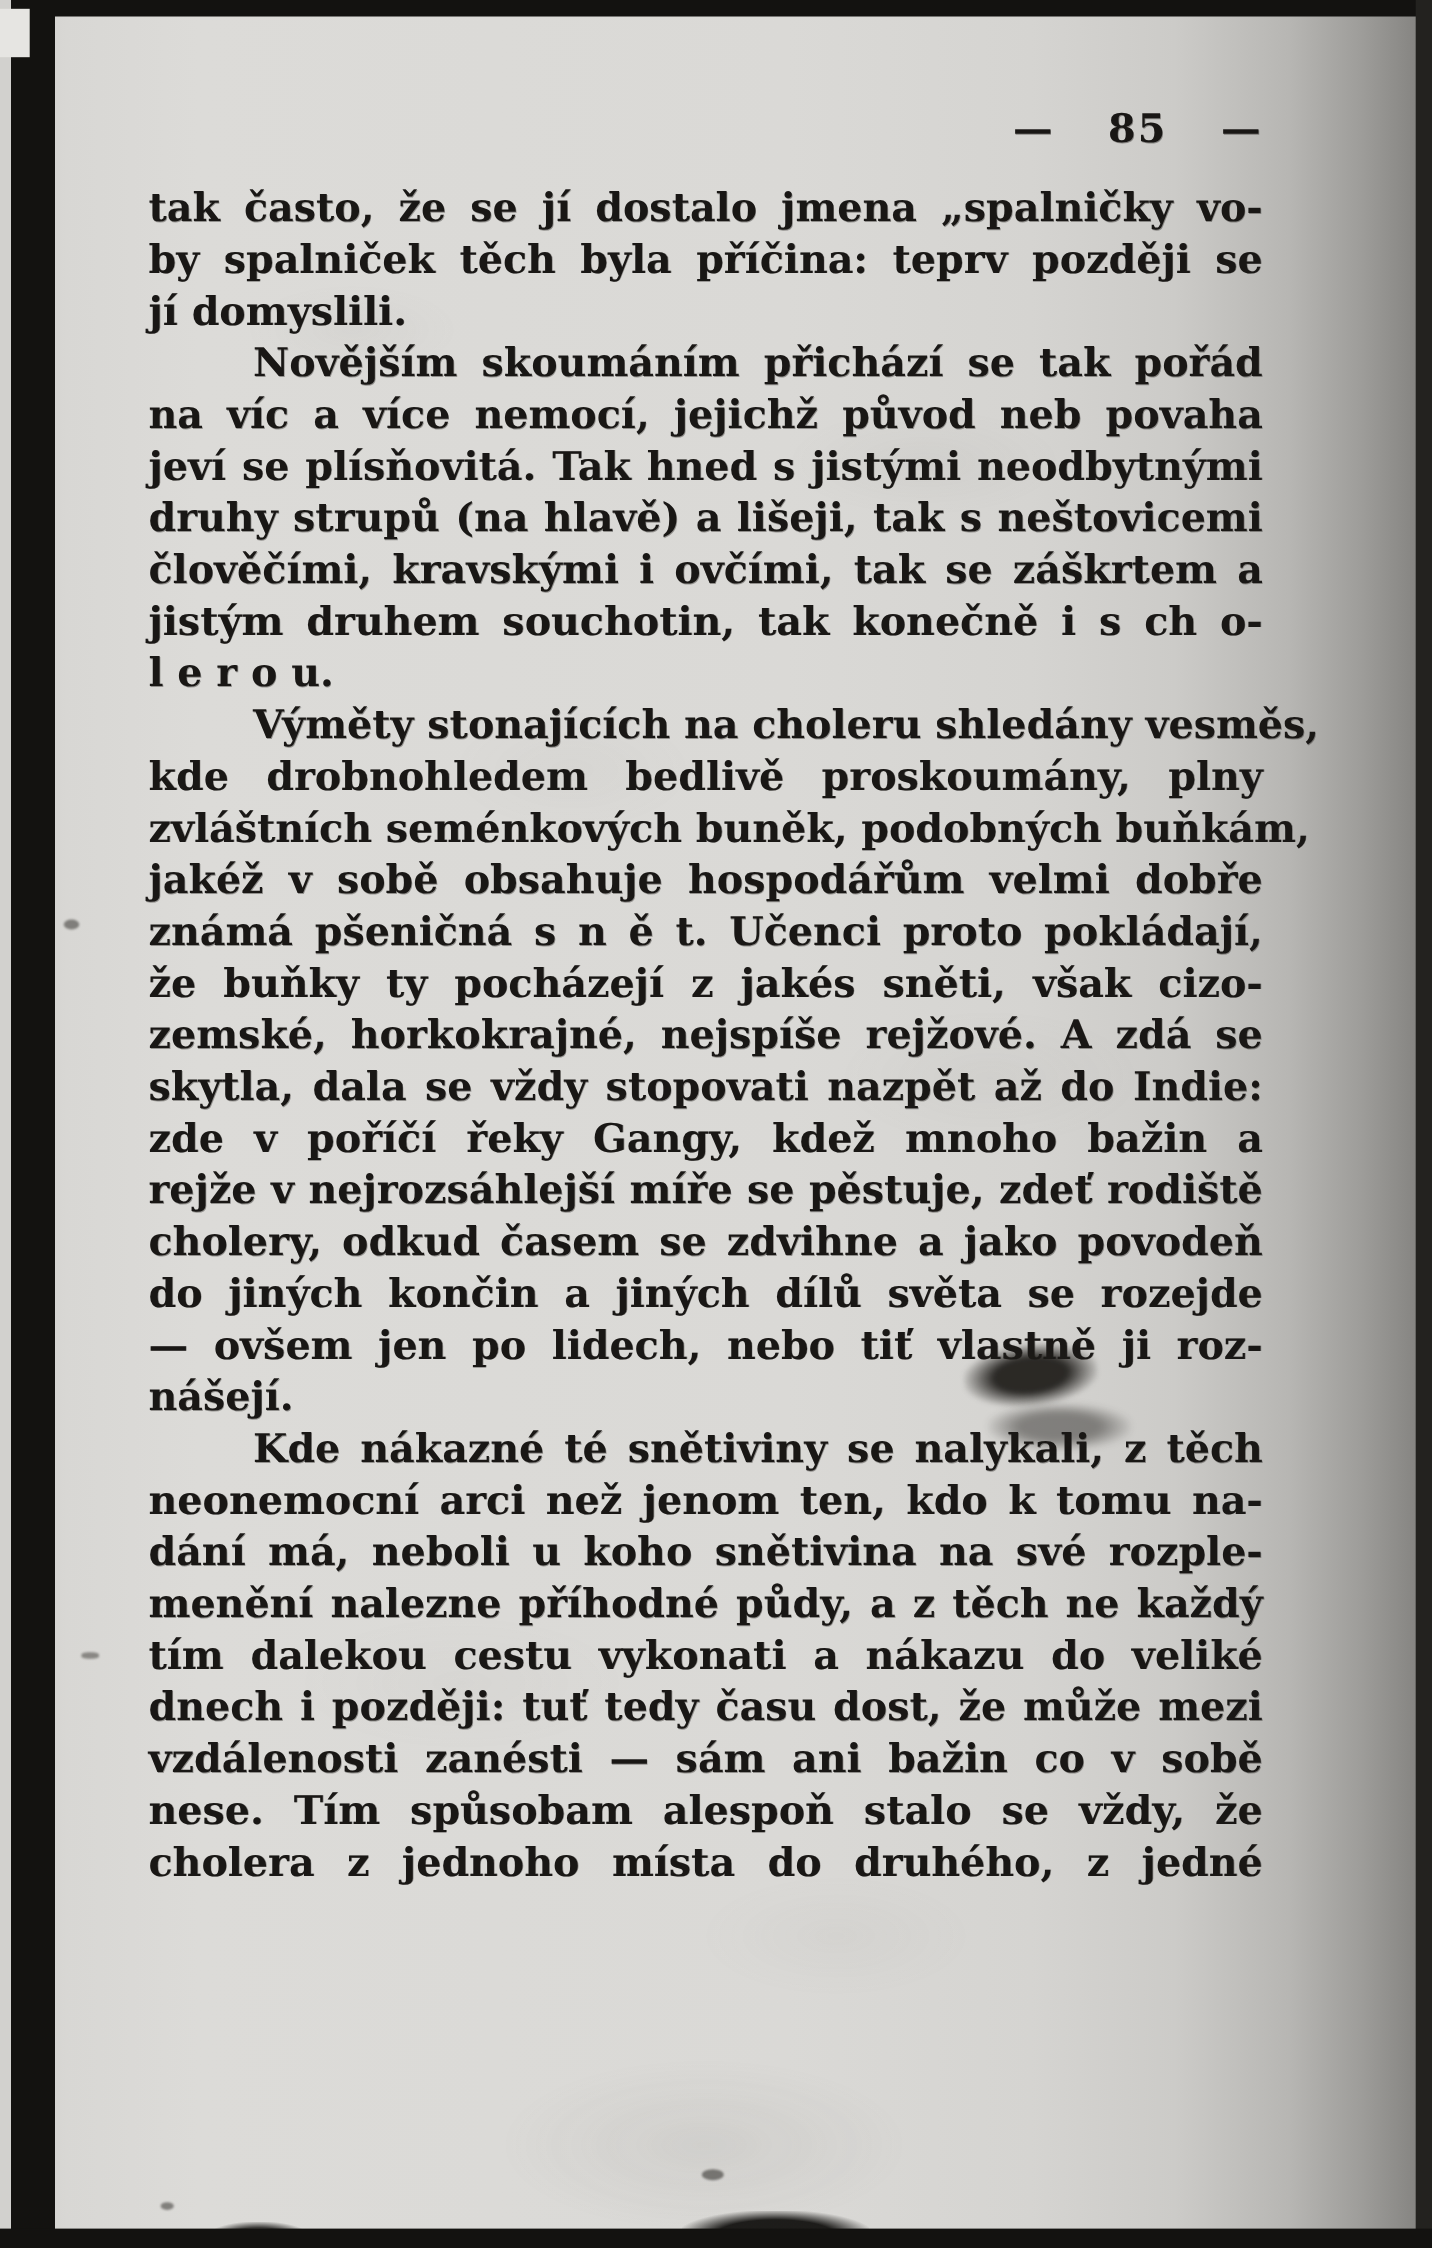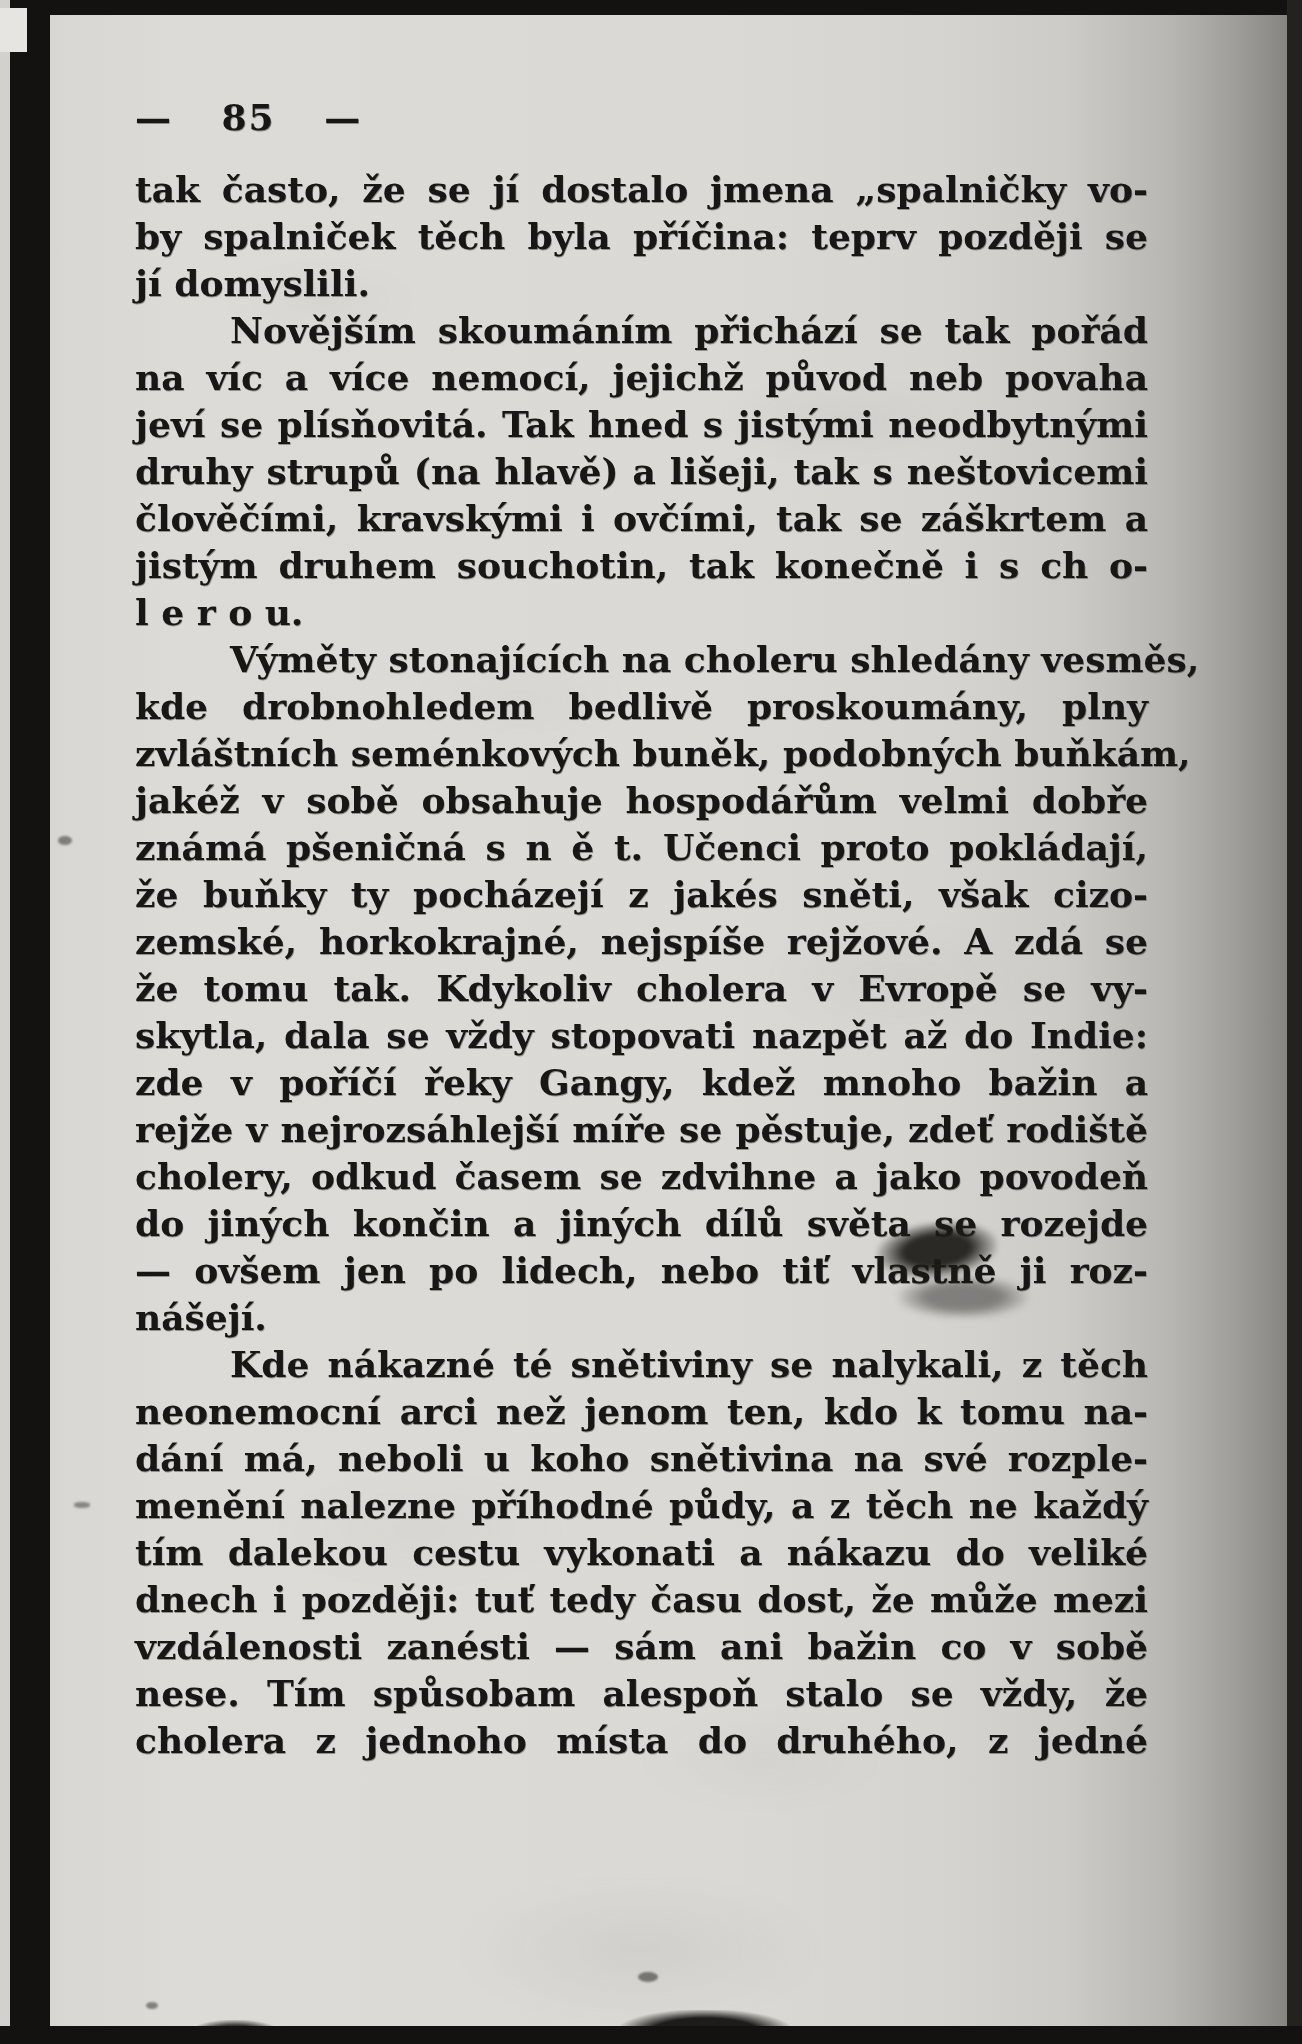--- a/index.html
+++ b/index.html
@@ -67,21 +67,21 @@
   .speck-b{position:absolute;left:58px;top:836px;width:14px;height:9px;border-radius:50%;
     background:rgba(40,38,34,.5);filter:blur(1px);}
   .speck-c{position:absolute;left:74px;top:1502px;width:16px;height:6px;border-radius:40%;
     background:rgba(40,38,34,.45);filter:blur(1px);}
   .speck-d{position:absolute;left:146px;top:2002px;width:12px;height:7px;border-radius:50%;
     background:rgba(40,38,34,.5);filter:blur(1px);}
 
   
   .pg-header{
     position:absolute;left:135px;top:96px;width:1013px;height:46px;
-    text-align:left;
+    text-align:right;
     font-size:36px;font-weight:bold;color:var(--ink);
     word-spacing:34px;letter-spacing:2px;
     text-shadow:.6px .6px 0 rgba(25,23,21,.4);
   }
   
   .text-block{
     position:absolute;left:135px;top:166px;width:1013px;
     color:var(--ink);
   }
   .line{
@@ -113,21 +113,20 @@
     <div class="line">člověčími, kravskými i ovčími, tak se záškrtem a</div>
     <div class="line">jistým druhem souchotin, tak konečně i s ch o-</div>
     <div class="line no-just">l e r o u.</div>
     <div class="line indent">Výměty stonajících na choleru shledány vesměs,</div>
     <div class="line">kde drobnohledem bedlivě proskoumány, plny</div>
     <div class="line">zvláštních seménkových buněk, podobných buňkám,</div>
     <div class="line">jakéž v sobě obsahuje hospodářům velmi dobře</div>
     <div class="line">známá pšeničná s n ě t. Učenci proto pokládají,</div>
     <div class="line">že buňky ty pocházejí z jakés sněti, však cizo-</div>
     <div class="line">zemské, horkokrajné, nejspíše rejžové. A zdá se</div>
-    <div class="line">že tomu tak. Kdykoliv cholera v Evropě se vy-</div>
     <div class="line">skytla, dala se vždy stopovati nazpět až do Indie:</div>
     <div class="line">zde v poříčí řeky Gangy, kdež mnoho bažin a</div>
     <div class="line">rejže v nejrozsáhlejší míře se pěstuje, zdeť rodiště</div>
     <div class="line">cholery, odkud časem se zdvihne a jako povodeň</div>
     <div class="line">do jiných končin a jiných dílů světa se rozejde</div>
     <div class="line">— ovšem jen po lidech, nebo tiť vlastně ji roz-</div>
     <div class="line no-just">nášejí.</div>
     <div class="line indent">Kde nákazné té snětiviny se nalykali, z těch</div>
     <div class="line">neonemocní arci než jenom ten, kdo k tomu na-</div>
     <div class="line">dání má, neboli u koho snětivina na své rozple-</div>

